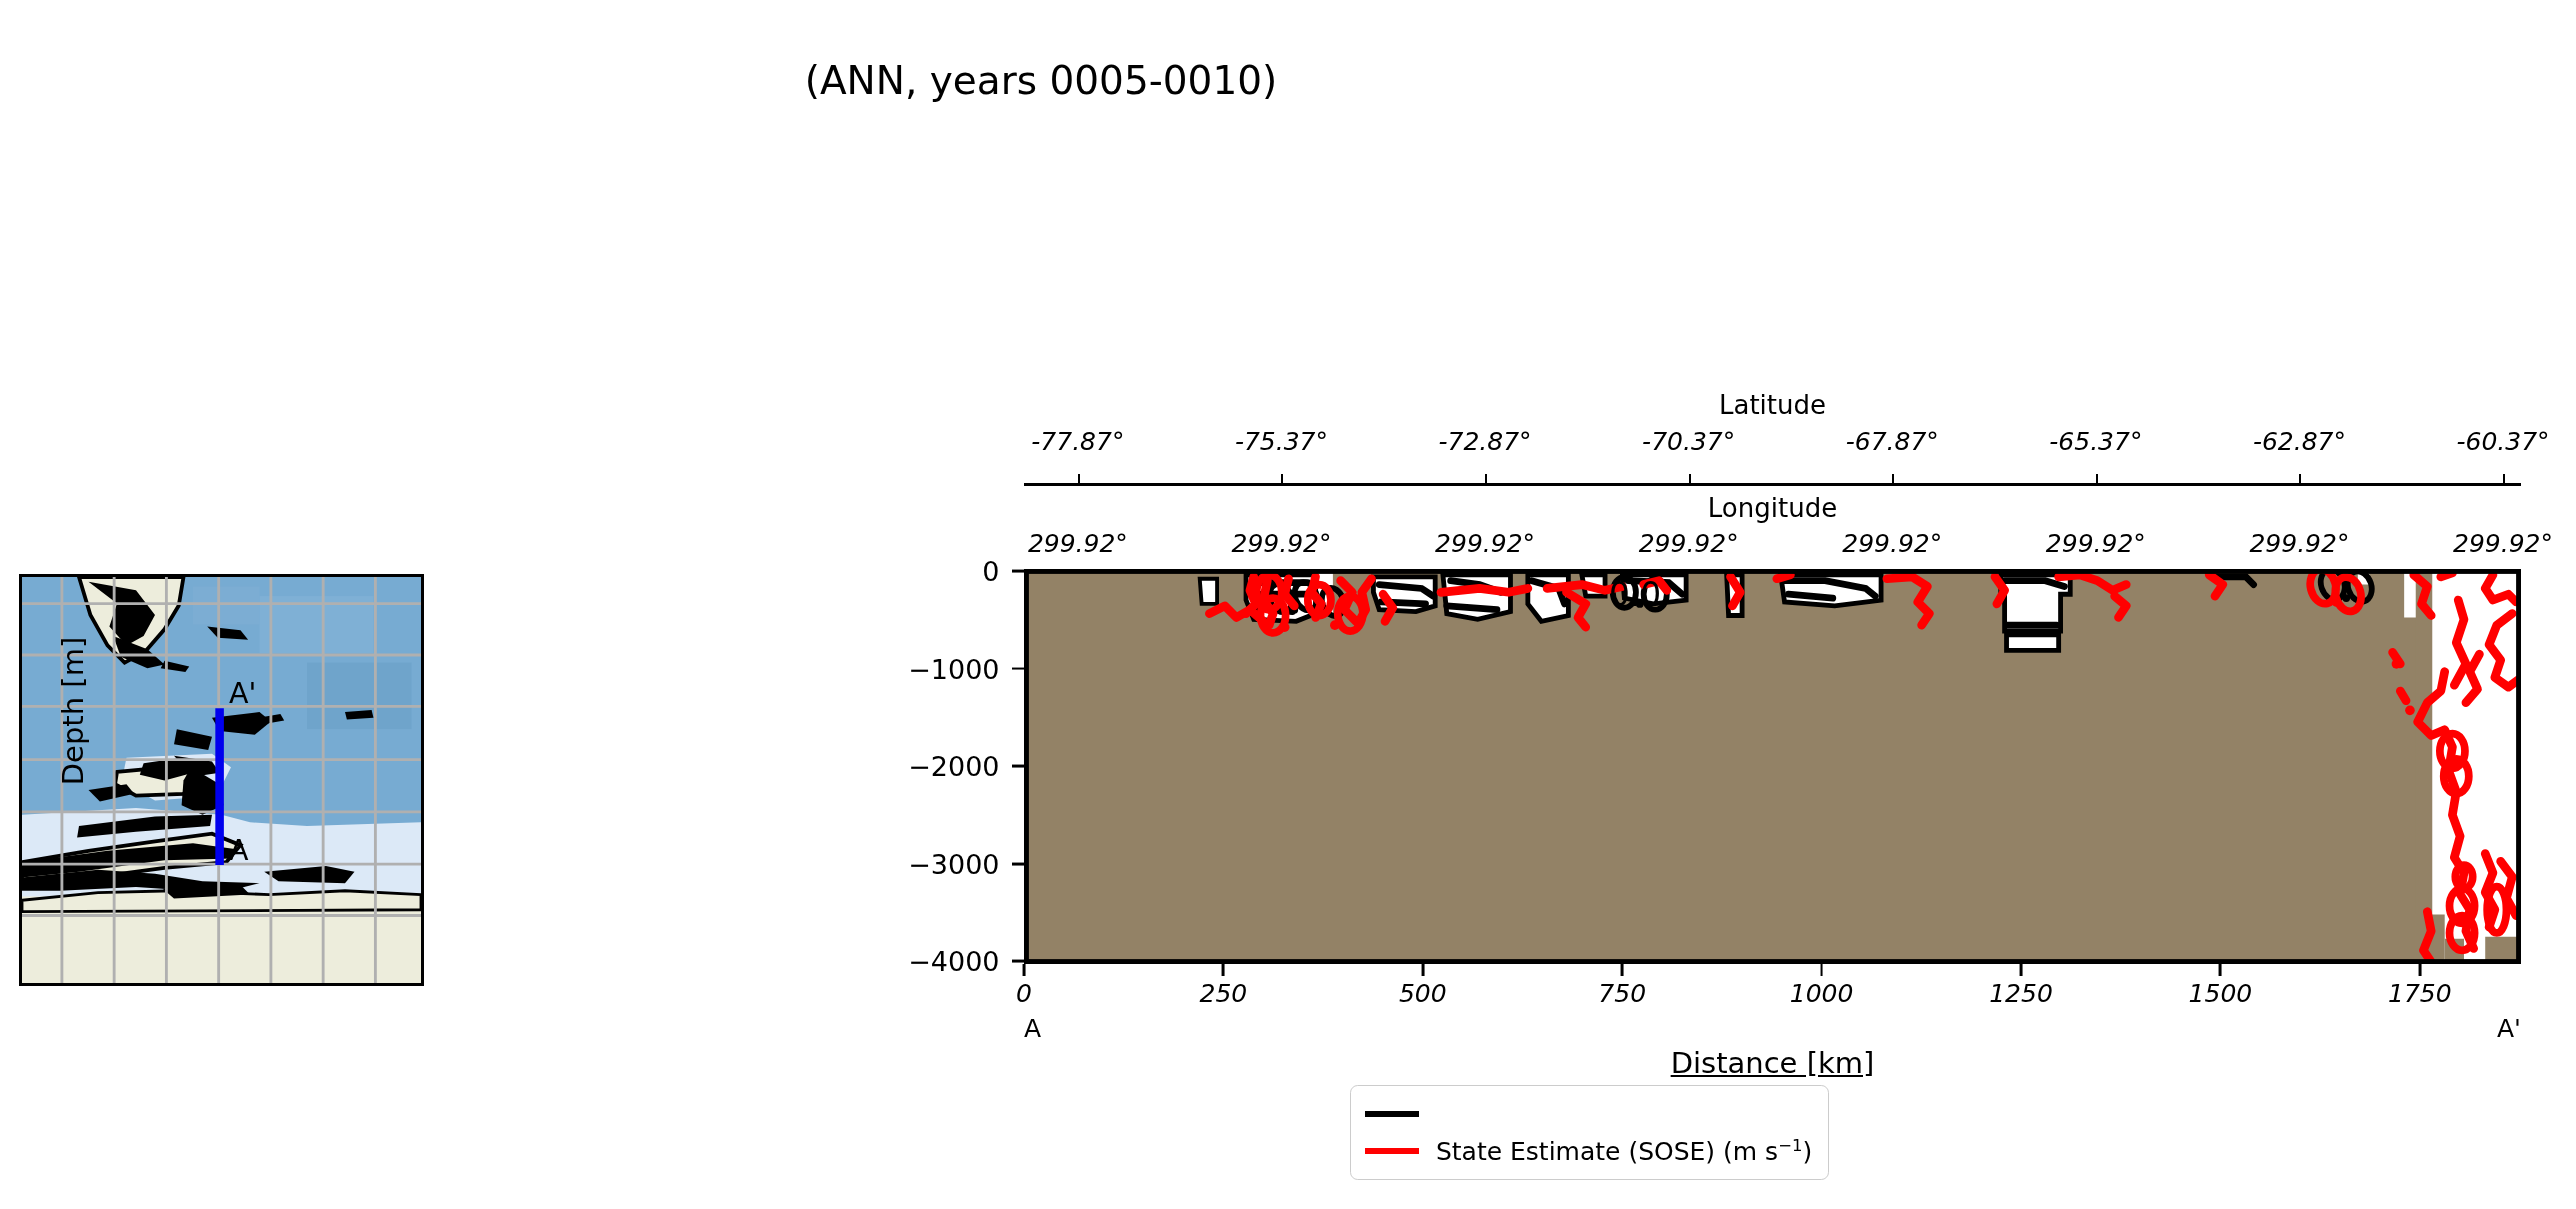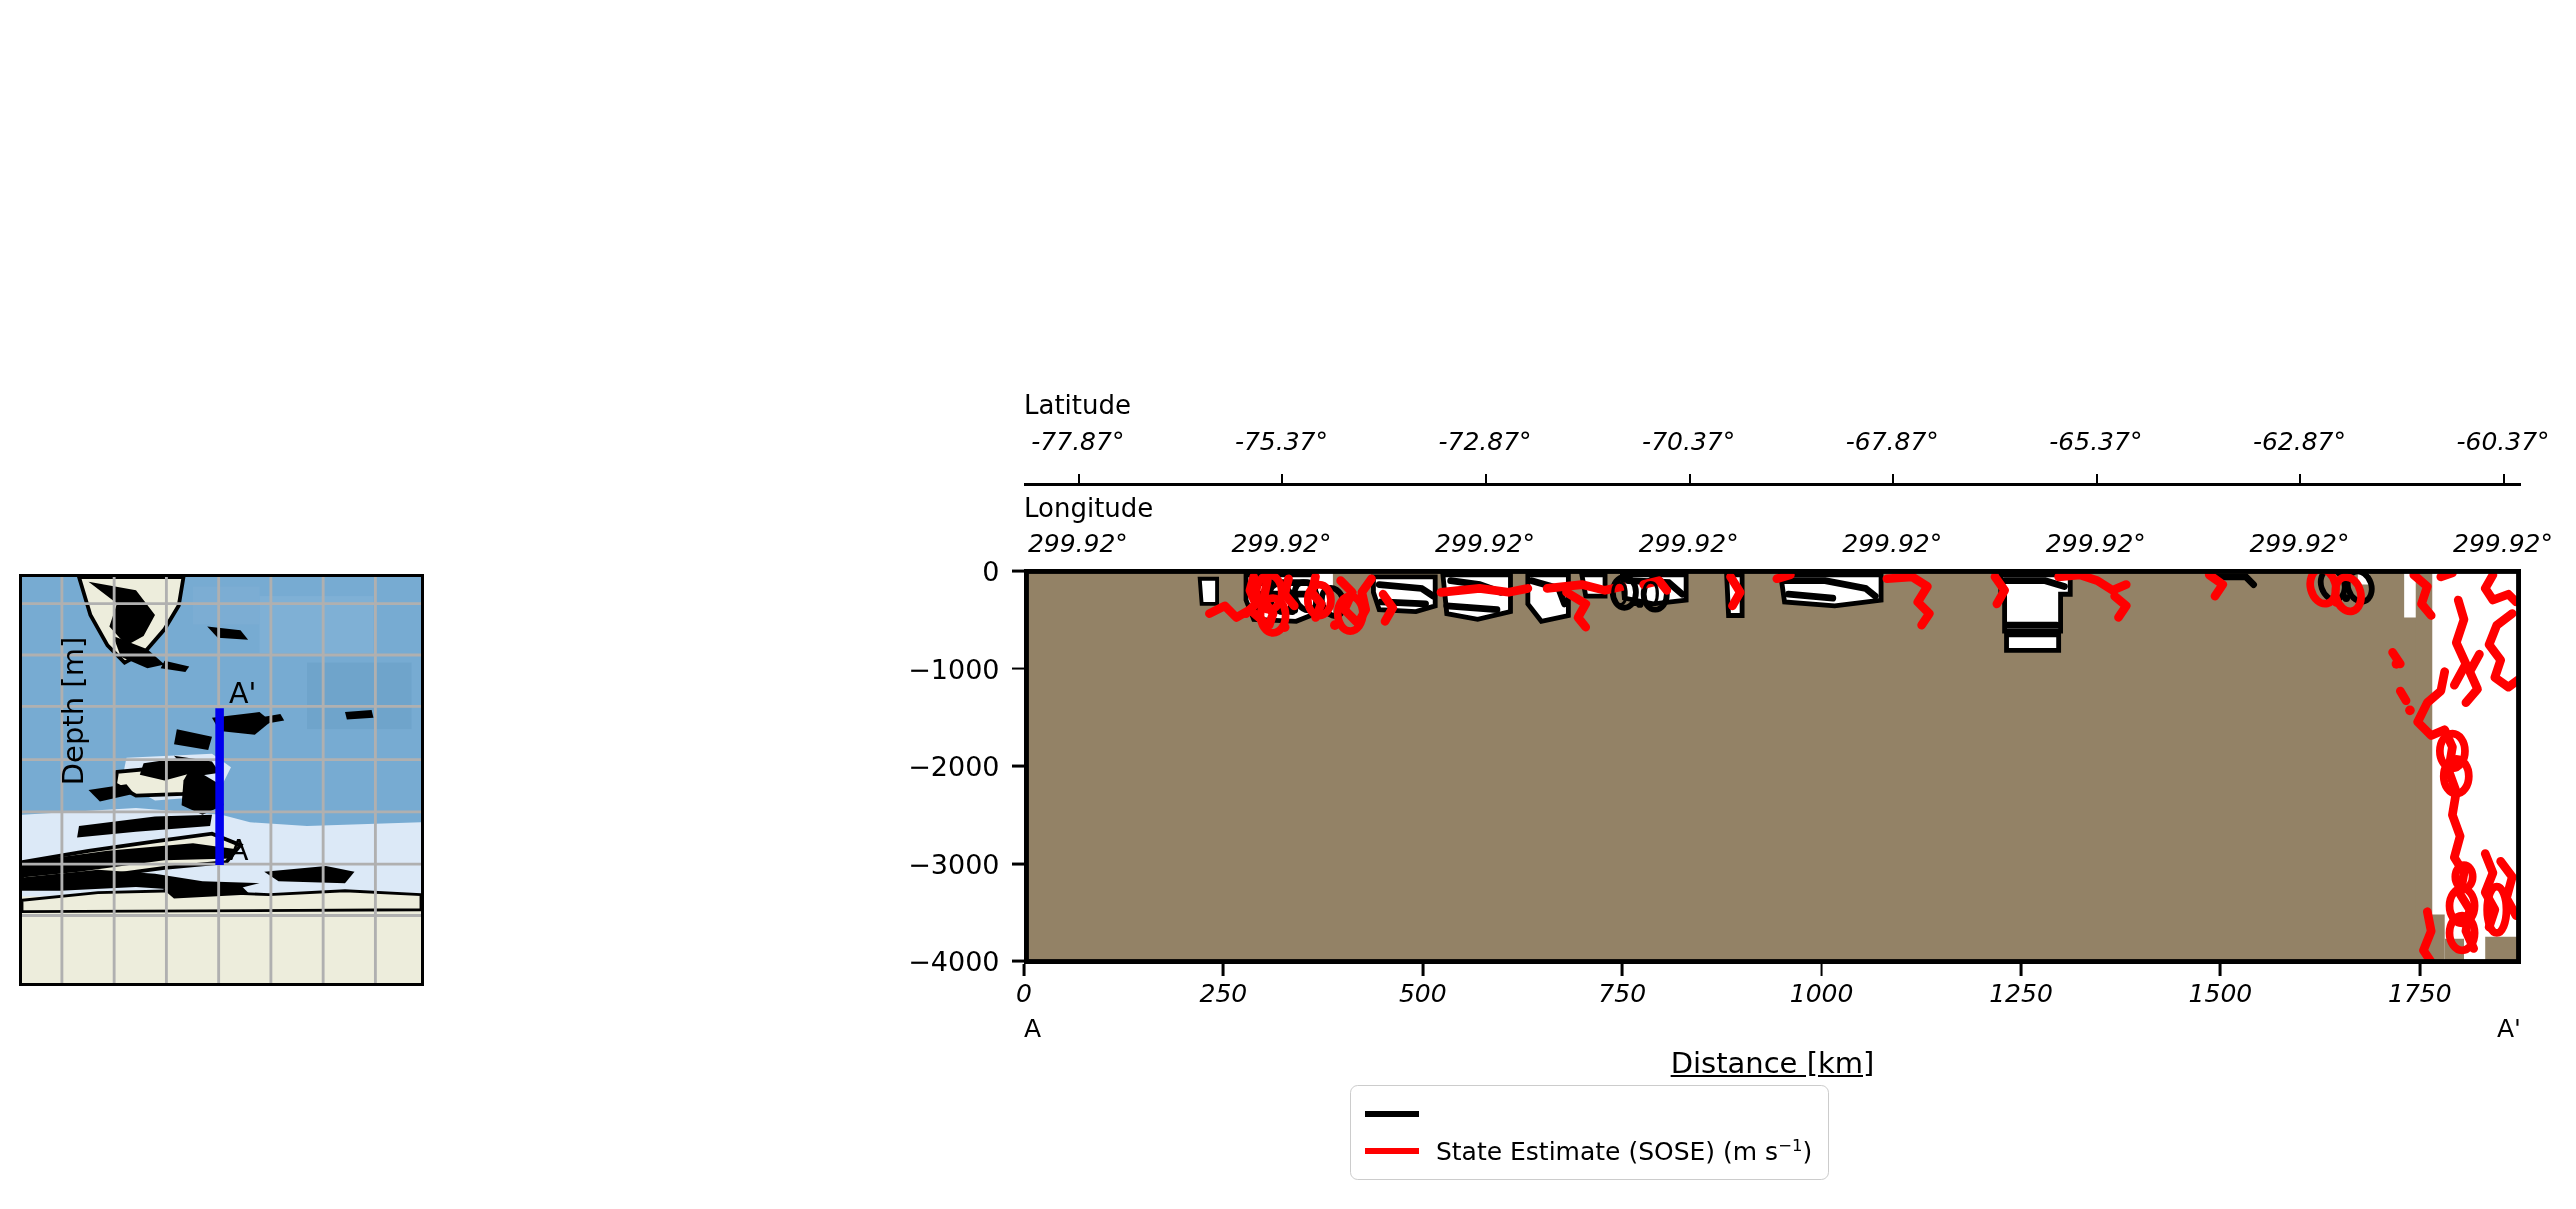--- a/index.html
+++ b/index.html
@@ -56,21 +56,21 @@
     background: #ffffff;
     overflow: hidden;
   }
   .section-svg { display: block; width: 100%; height: 100%; }
 
   
   #latitude-axis-title, #longitude-axis-title {
     position: absolute;
     width: 1497px;
     left: 1024px;
-    text-align: left;
+    text-align: center;
     font-size: 26px;
   }
   #latitude-axis-title { top: 390px; }
   #longitude-axis-title { top: 493px; }
 
   #latitude-tick-row, #longitude-tick-row {
     position: absolute;
     left: 1024px;
     width: 1497px;
     height: 29px;
@@ -219,20 +219,21 @@
   .legend-text {
     font-size: 25px;
     white-space: nowrap;
   }
   .legend-text sup { font-size: 0.66em; }
 </style>
 </head>
 <body>
 
 <div id="figure-title">
+  <span id="title-line-2">(ANN, years 0005-0010)</span>
 </div>
 
 <div id="inset-map">
   <svg class="inset-svg" viewBox="0 0 420 427" preserveAspectRatio="none">
 
     <rect x="0" y="0" width="420" height="427" fill="#77abd2"></rect>
 
     <rect x="250" y="20" width="120" height="60" fill="#7fb0d5"></rect>
     <rect x="300" y="90" width="110" height="70" fill="#6fa4cb"></rect>
     <rect x="180" y="10" width="70" height="40" fill="#7cadd3"></rect>

